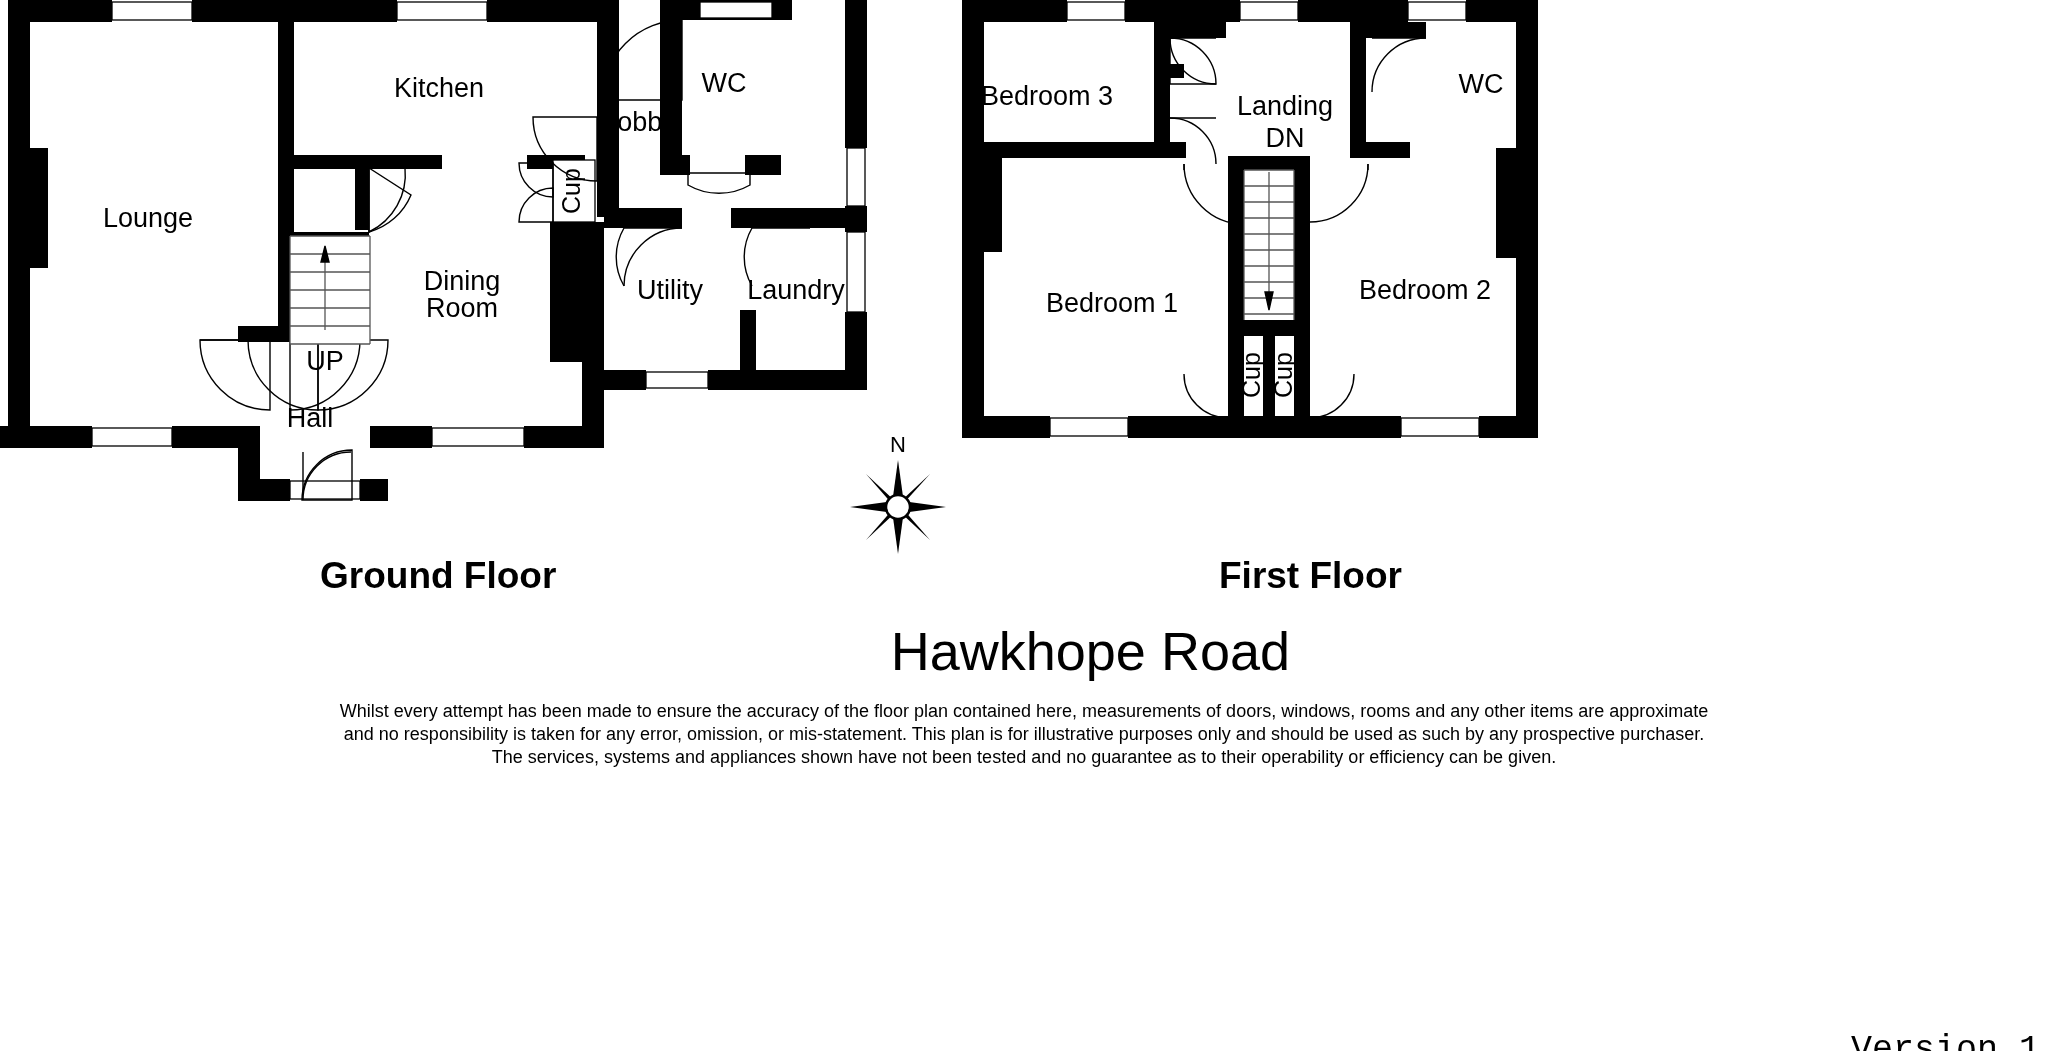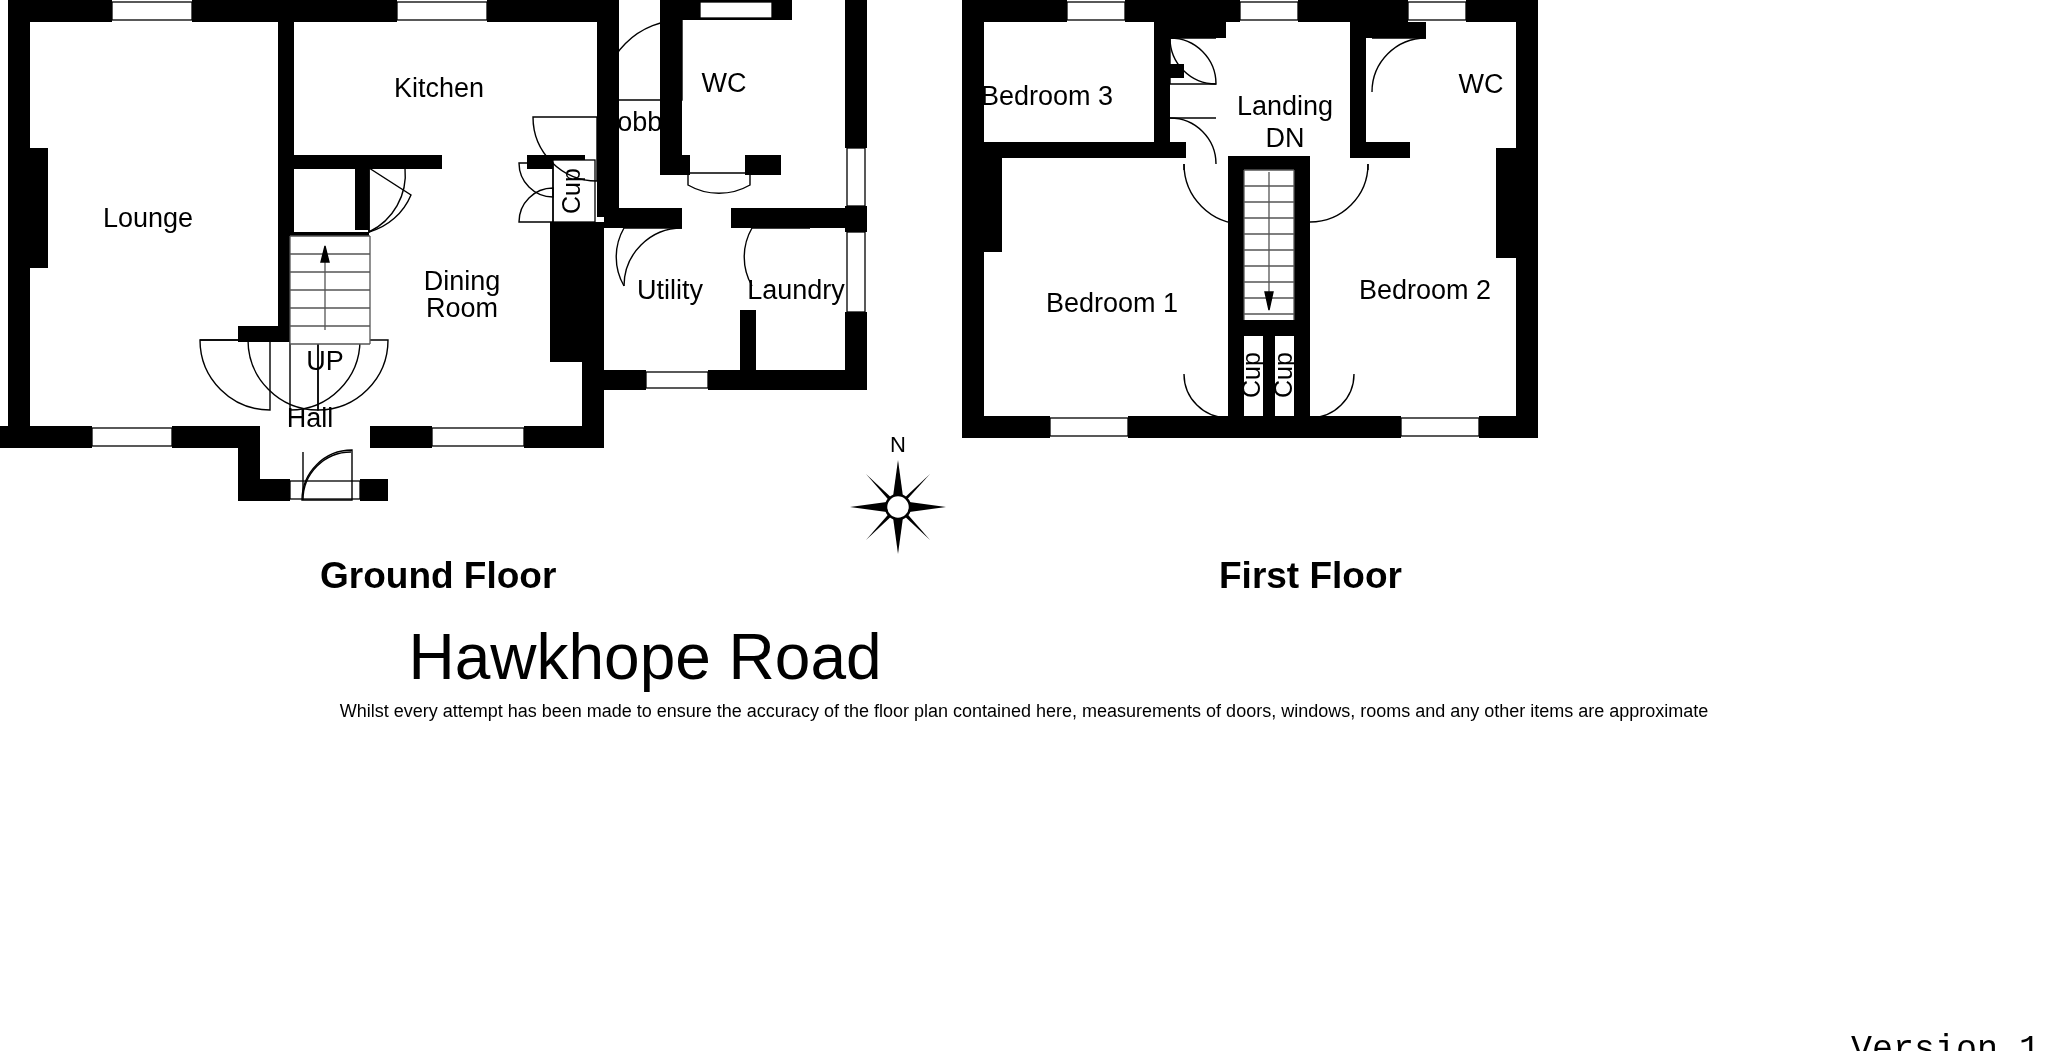--- a/index.html
+++ b/index.html
@@ -48,22 +48,22 @@
     color:#000000;
     white-space:nowrap;
     font-weight:bold;
   }
   #gf-caption{left:320px;top:555px;}
   #ff-caption{left:1183px;top:555px;margin-left:36px;}
 
   #address{
     position:absolute;
     left:0;top:620px;width:1290px;
-    text-align:center;
-    font-size:64px;
+    text-align:right;
+    font-size:54px;
     font-family:"Liberation Sans", sans-serif;
     color:#000000;
   }
   #disclaimer{
     position:absolute;
     left:0;top:700px;width:2048px;
     text-align:center;
     font-size:18px;
     line-height:1.28;
     font-family:"Liberation Sans", sans-serif;
@@ -345,17 +345,19 @@
     </g>
   </svg>
 
   <div class="floorcaption" id="gf-caption">Ground Floor</div>
   <div class="floorcaption" id="ff-caption">First Floor</div>
 
   <div id="address">Hawkhope Road</div>
 
   <div id="disclaimer">
     <div>Whilst every attempt has been made to ensure the accuracy of the floor plan contained here, measurements of doors, windows, rooms and any other items are approximate</div>
+    <div>and no responsibility is taken for any error, omission, or mis-statement. This plan is for illustrative purposes only and should be used as such by any prospective purchaser.</div>
+    <div>The services, systems and appliances shown have not been tested and no guarantee as to their operability or efficiency can be given.</div>
   </div>
 
   <div id="version">Version 1</div>
 
 </div>
 
 </body></html>

